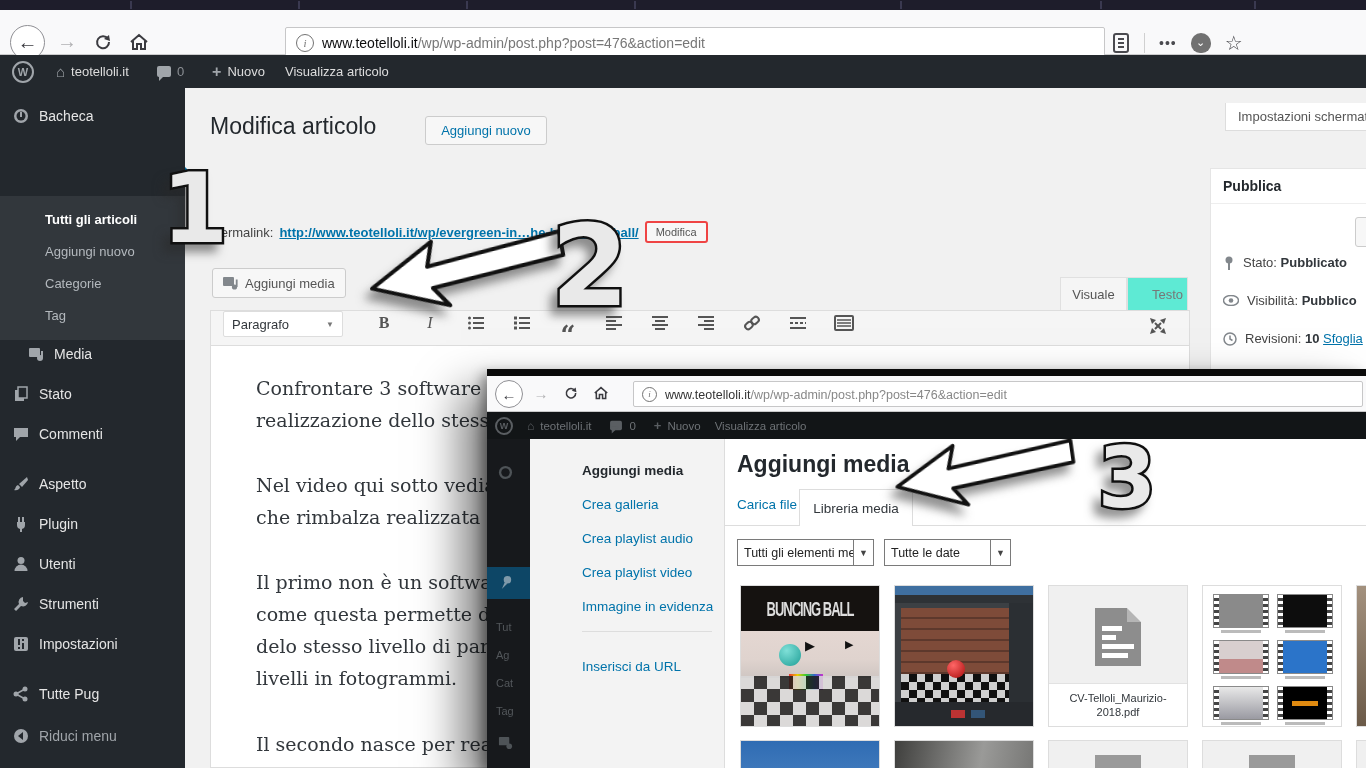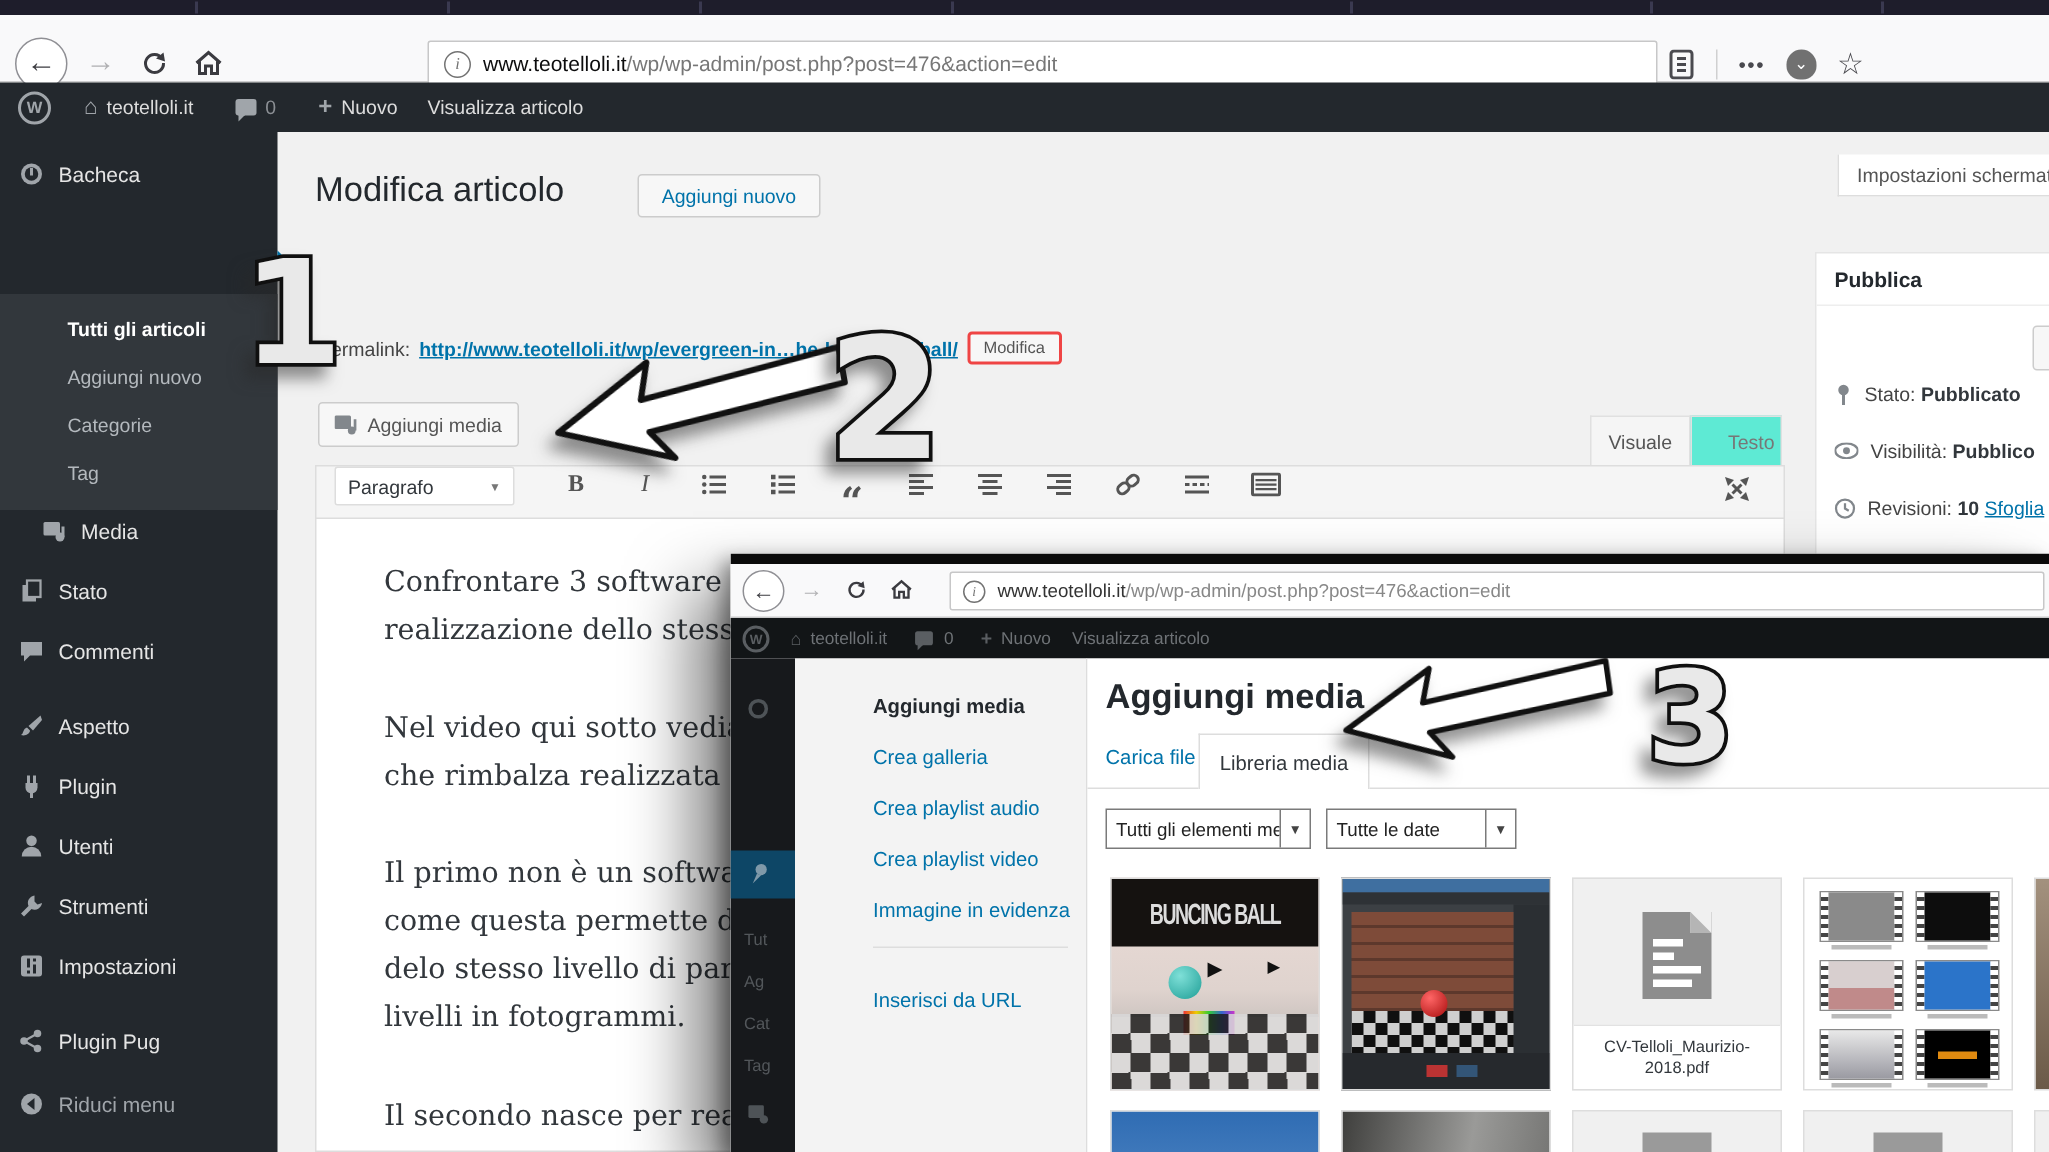--- a/index.html
+++ b/index.html
@@ -294,21 +294,21 @@
         </svg>
       <span>Impostazioni</span>
     </div>
     <div class="sb-item" style="top:598px;">
       <svg class="ico" width="16" height="16" viewBox="0 0 16 16">
           <circle cx="3" cy="8" r="2.5" fill="#a0a5aa"></circle>
           <circle cx="12" cy="3" r="2.5" fill="#a0a5aa"></circle>
           <circle cx="12" cy="13" r="2.5" fill="#a0a5aa"></circle>
           <path d="M3 8 L12 3 M3 8 L12 13" stroke="#a0a5aa" stroke-width="1.5"></path>
         </svg>
-      <span>Plugin Pug</span>
+      <span>Tutte Pug</span>
     </div>
     <div class="sb-item" style="top:640px;color:#a0a5aa;">
       <svg class="ico" width="16" height="16" viewBox="0 0 16 16">
           <circle cx="8" cy="8" r="7" fill="#a0a5aa"></circle>
           <path d="M10 4 L5 8 L10 12 Z" fill="#23282d"></path>
         </svg>
       <span>Riduci menu</span>
     </div>
   </div>
 

